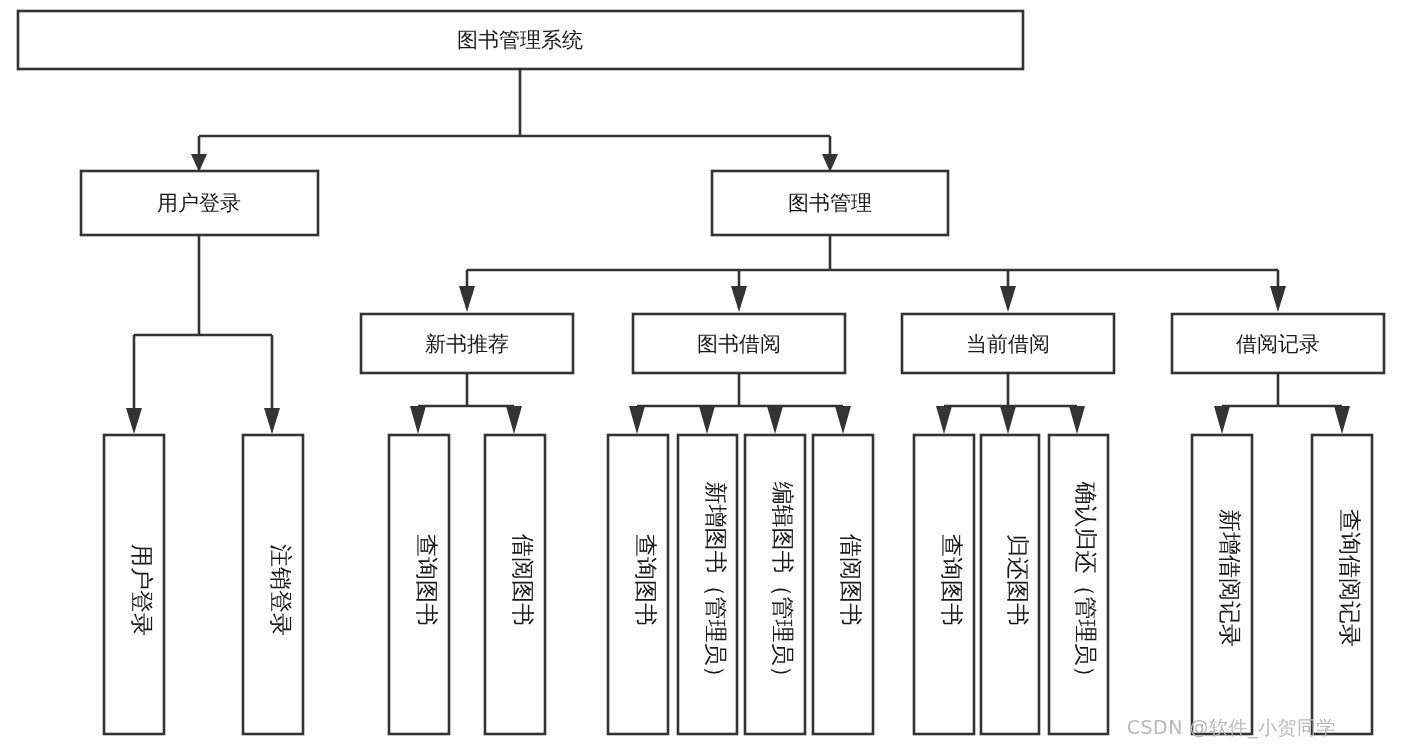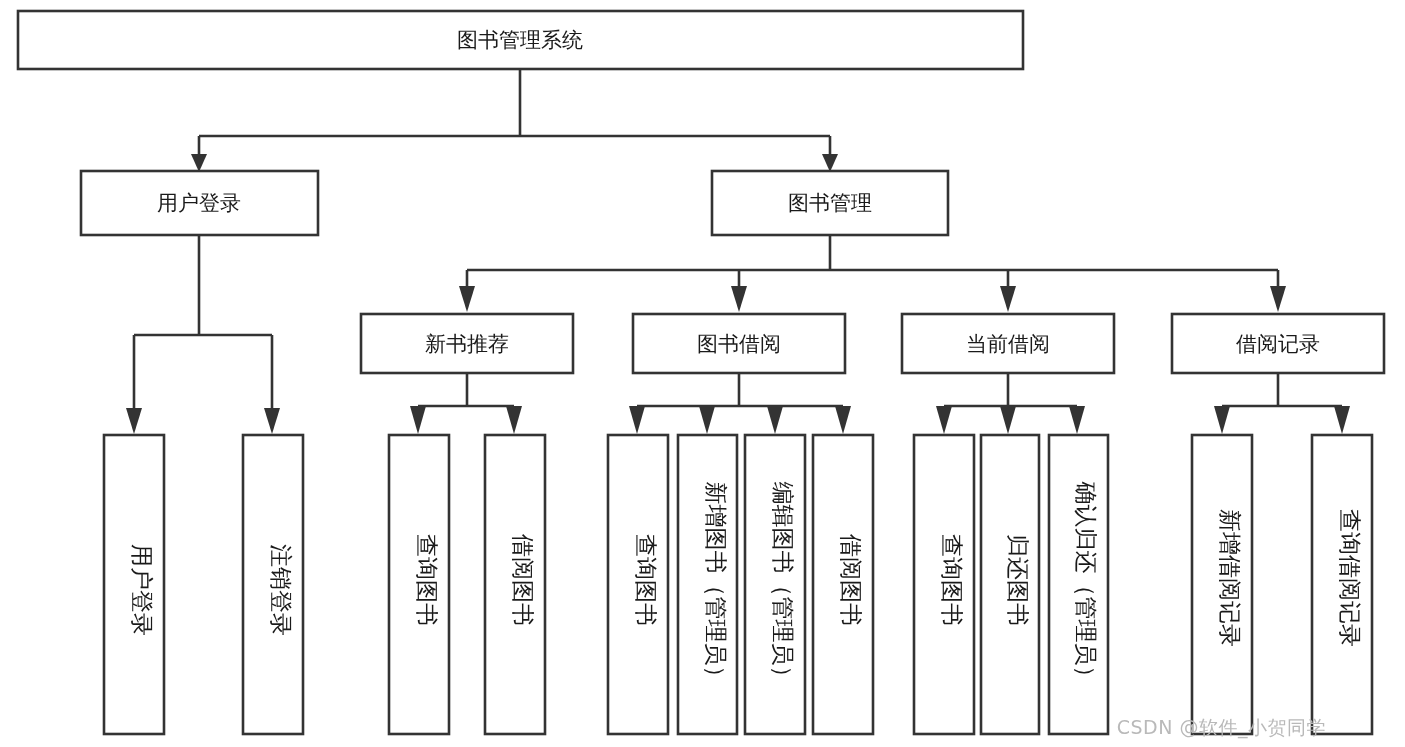--- a/index.html
+++ b/index.html
@@ -51,21 +51,21 @@
     stroke-width: 2.6;
     fill: none;
     stroke-linecap: butt;
   }
   .arrow-head {
     fill: #333333;
     stroke: none;
   }
   .watermark {
     position: absolute;
-    right: 20px;
+    right: 10px;
     bottom: 6px;
     font-family: "DejaVu Sans", "Liberation Sans", sans-serif;
     font-size: 19px;
     color: #b9b9b9;
     letter-spacing: 0.5px;
     white-space: nowrap;
     pointer-events: none;
   }
 </style>
 </head>

